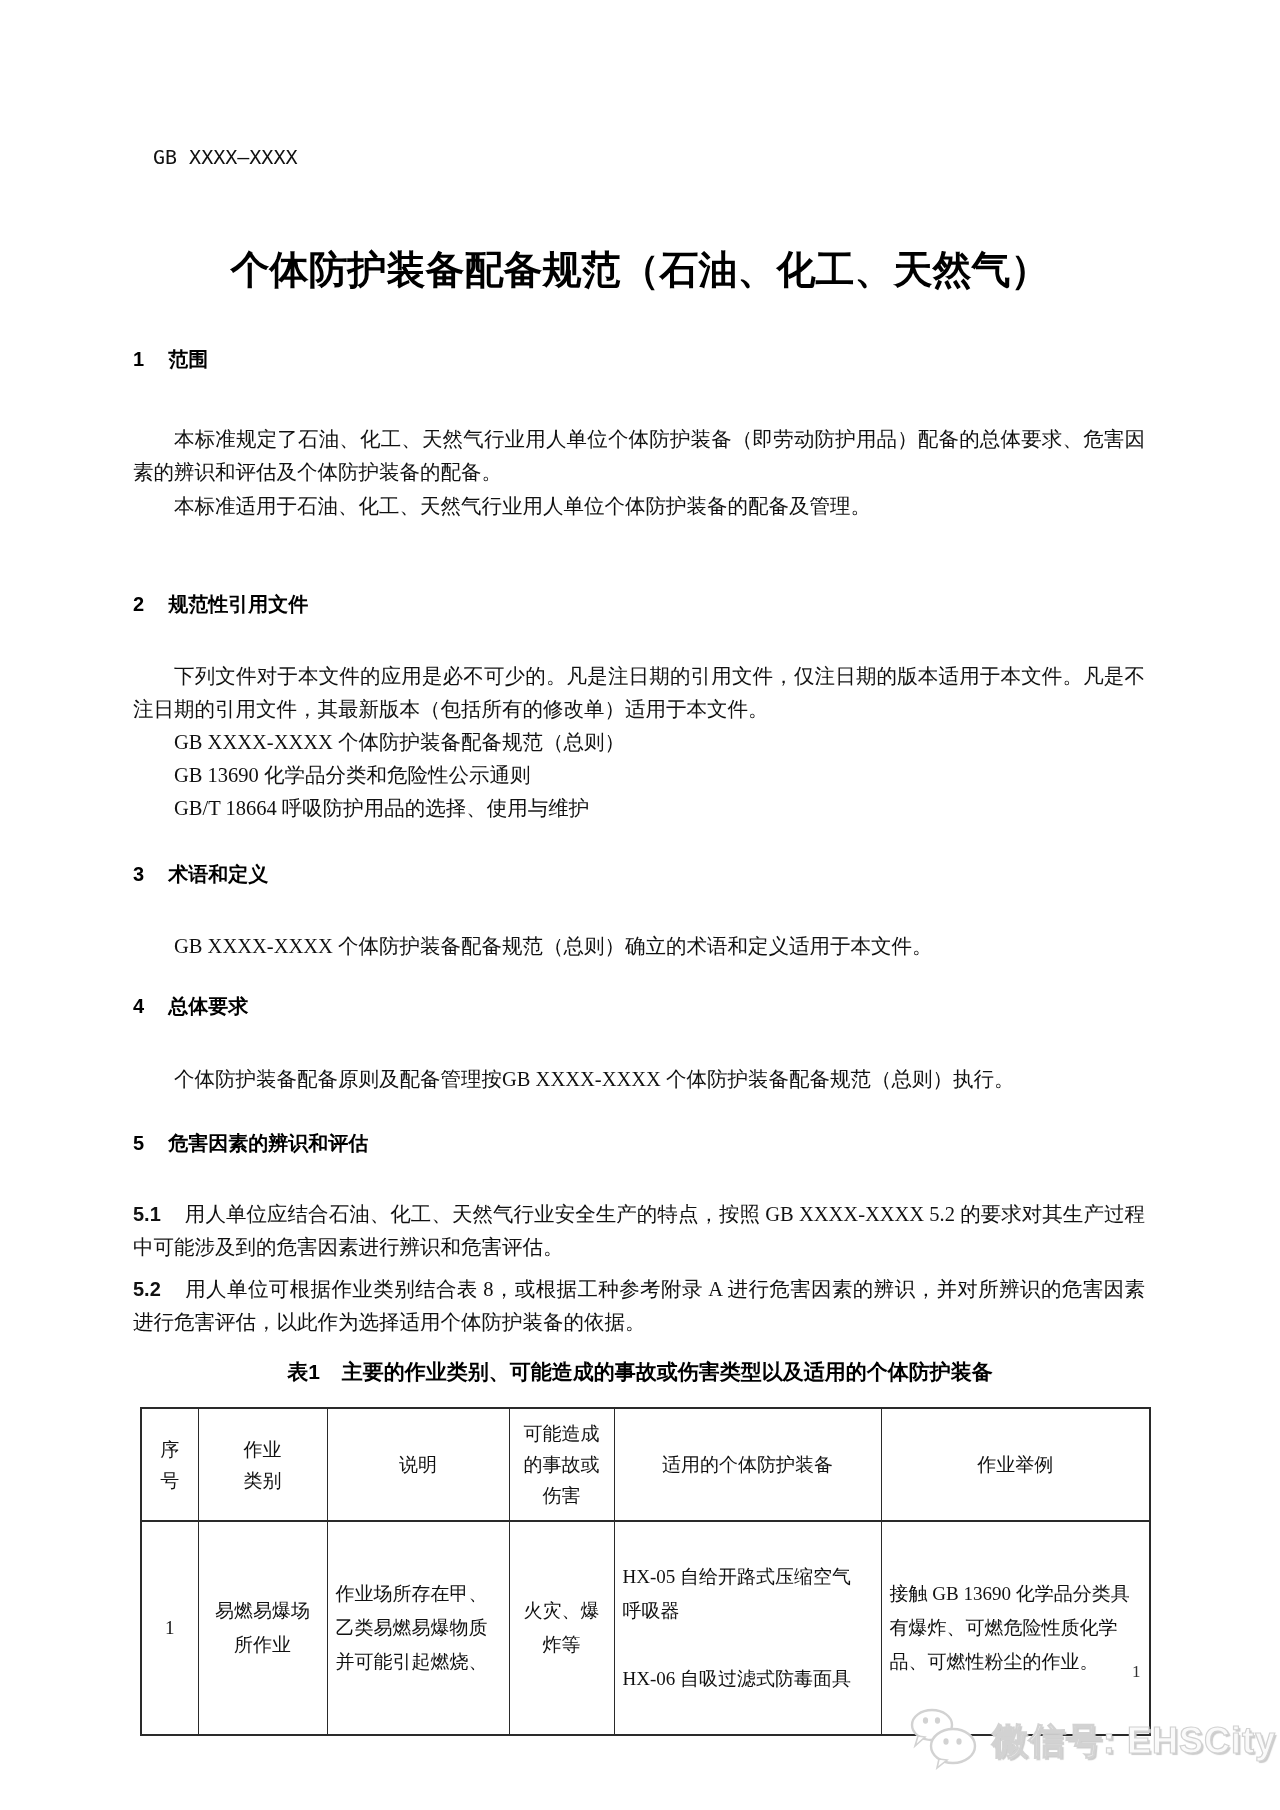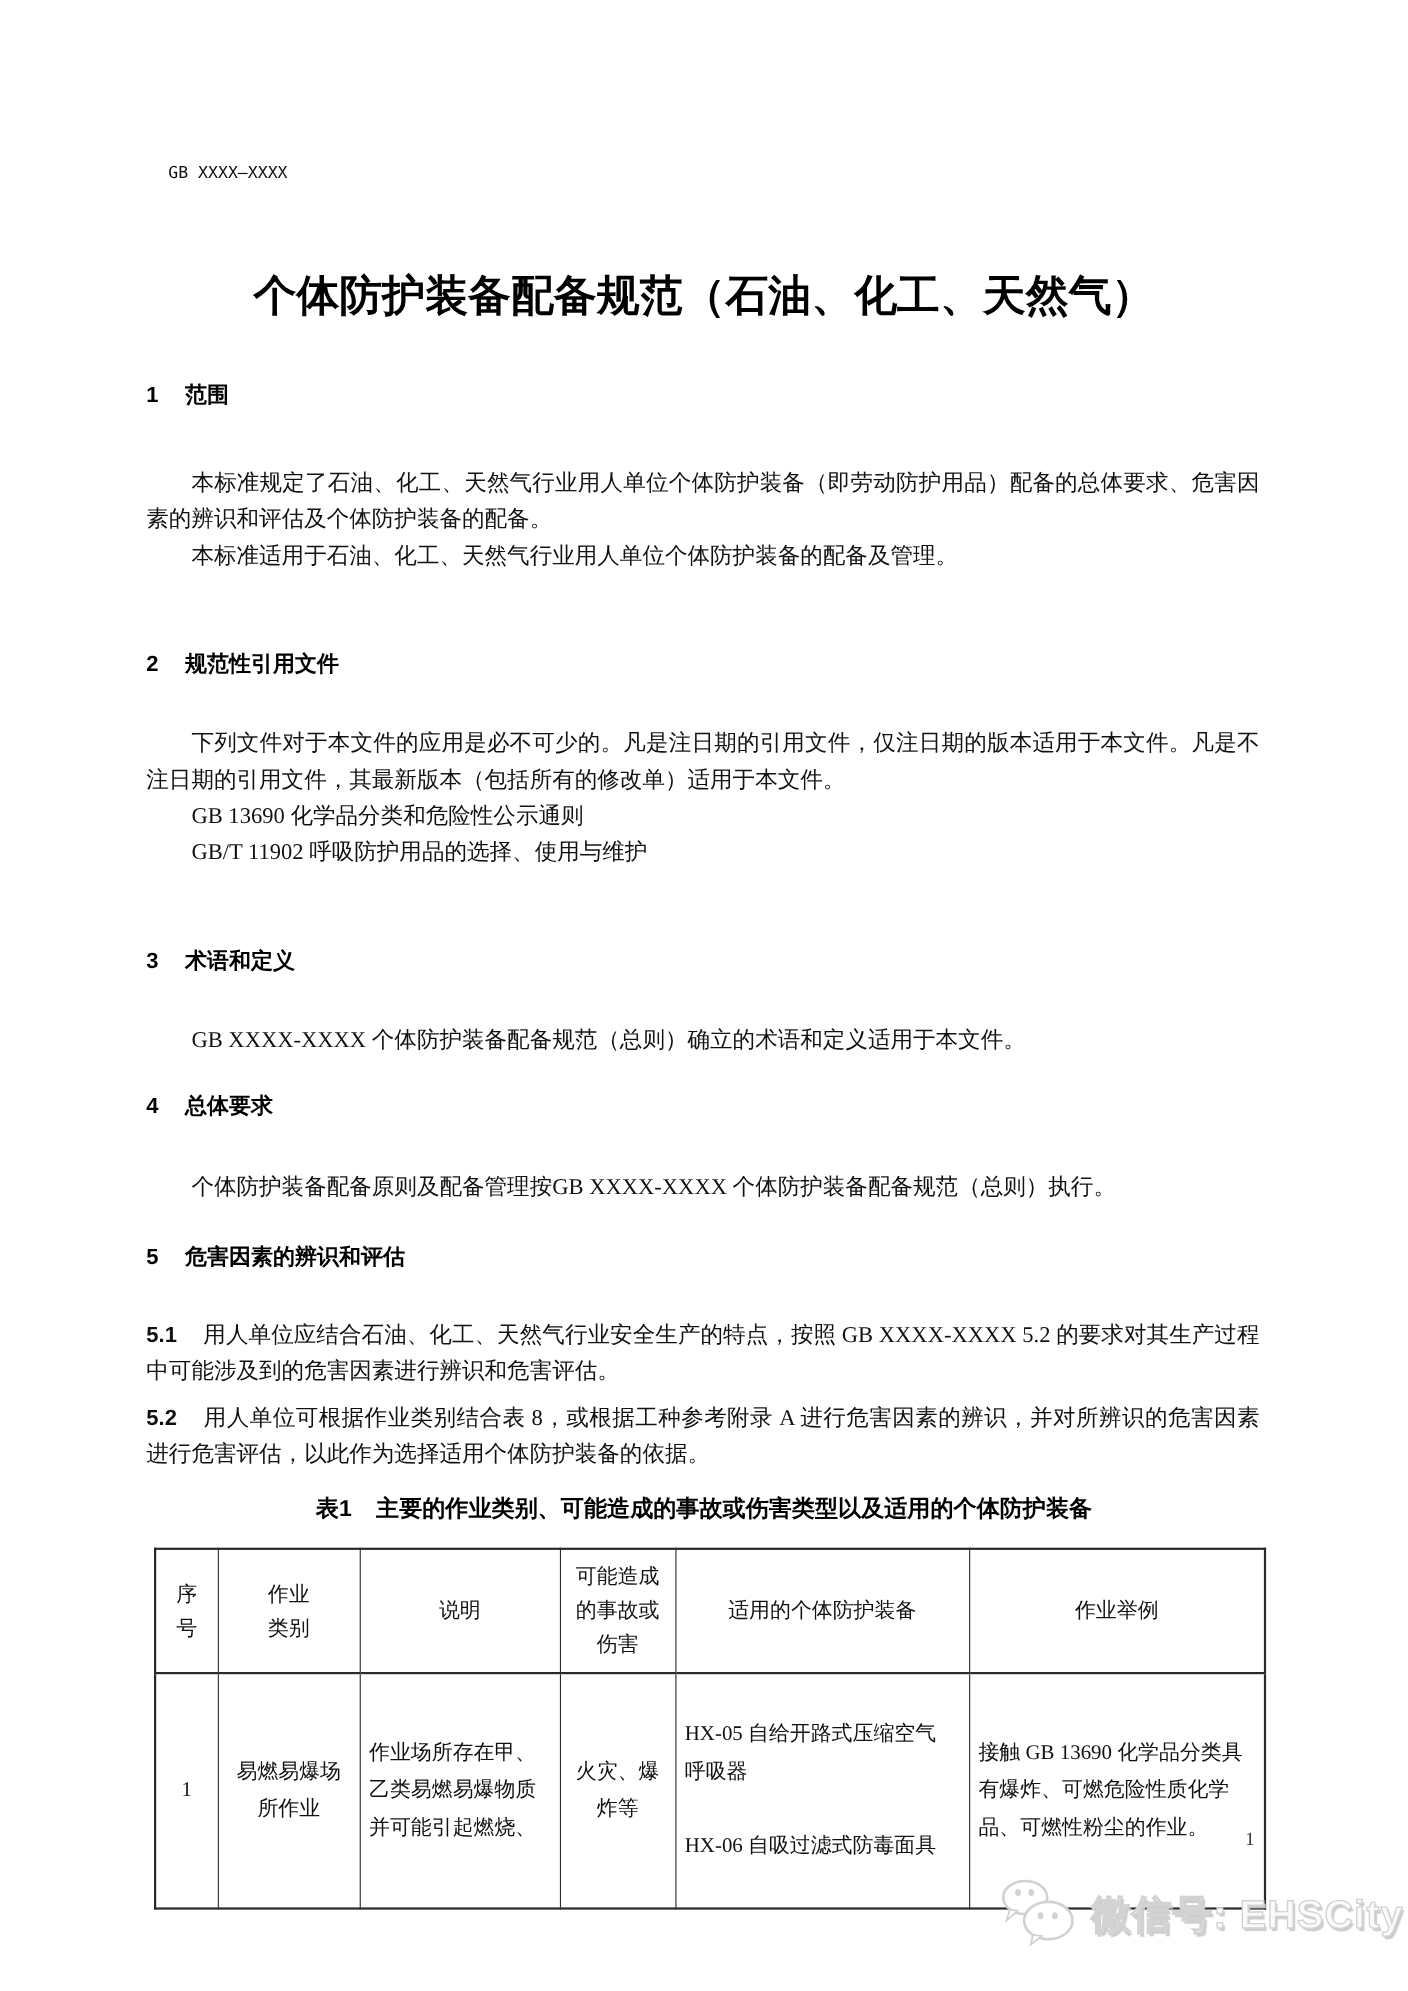--- a/index.html
+++ b/index.html
@@ -11,21 +11,21 @@
     background: #ffffff;
     font-family: "Liberation Serif", "DejaVu Serif", serif;
     color: #1a1a1a;
     overflow: hidden;
   }
   .abs { position: absolute; }
 
   .doc-number {
     left: 153px; top: 141px;
     font-family: "DejaVu Sans Mono", monospace;
-    font-size: 15px; line-height: 33px;
+    font-size: 20px; line-height: 33px;
     letter-spacing: 0px;
     color: #111;
   }
   .doc-title {
     left: 0; right: 0; top: 250px;
     text-align: center;
     font-family: "Liberation Sans", sans-serif;
     font-weight: bold;
     font-size: 39px; line-height: 40px;
     color: #000;
@@ -124,22 +124,23 @@
     <span class="sec-num">1</span><span>范围</span>
   </div>
   <div class="abs body-text indent" style="top:423px">本标准规定了石油、化工、天然气行业用人单位个体防护装备（即劳动防护用品）配备的总体要求、危害因素的辨识和评估及个体防护装备的配备。</div>
   <div class="abs body-text indent" style="top:490px">本标准适用于石油、化工、天然气行业用人单位个体防护装备的配备及管理。</div>
 
   <div class="abs sec-heading" style="top:591px">
     <span class="sec-num">2</span><span>规范性引用文件</span>
   </div>
   <div class="abs body-text indent" style="top:660px">下列文件对于本文件的应用是必不可少的。凡是注日期的引用文件，仅注日期的版本适用于本文件。凡是不注日期的引用文件，其最新版本（包括所有的修改单）适用于本文件。</div>
   <div class="abs body-text ref-list" style="top:726px">
+    <div>GB XXXX-XXXX 个体防护装备配备规范（总则）</div>
     <div>GB 13690 化学品分类和危险性公示通则</div>
-    <div>GB/T 11902 呼吸防护用品的选择、使用与维护</div>
+    <div>GB/T 18664 呼吸防护用品的选择、使用与维护</div>
   </div>
 
   <div class="abs sec-heading" style="top:861px">
     <span class="sec-num">3</span><span>术语和定义</span>
   </div>
   <div class="abs body-text indent" style="top:930px">GB XXXX-XXXX 个体防护装备配备规范（总则）确立的术语和定义适用于本文件。</div>
 
   <div class="abs sec-heading" style="top:993px">
     <span class="sec-num">4</span><span>总体要求</span>
   </div>

